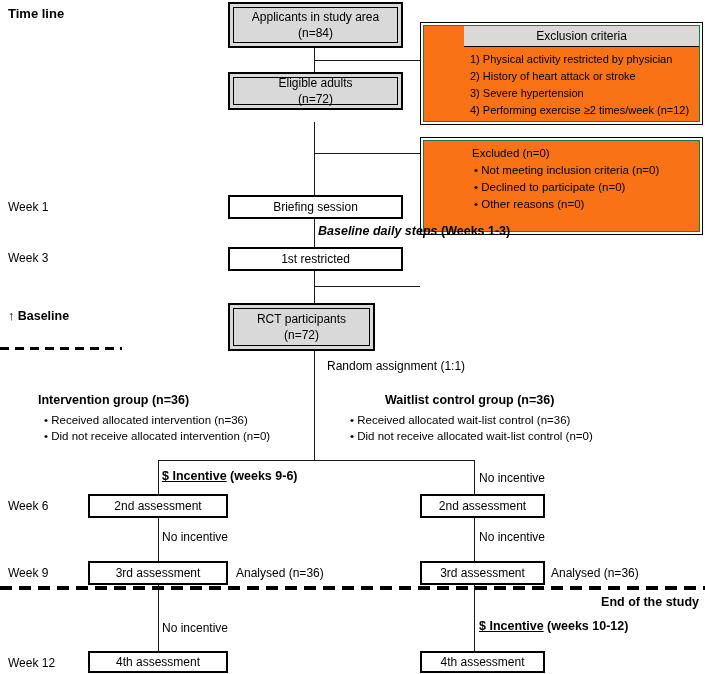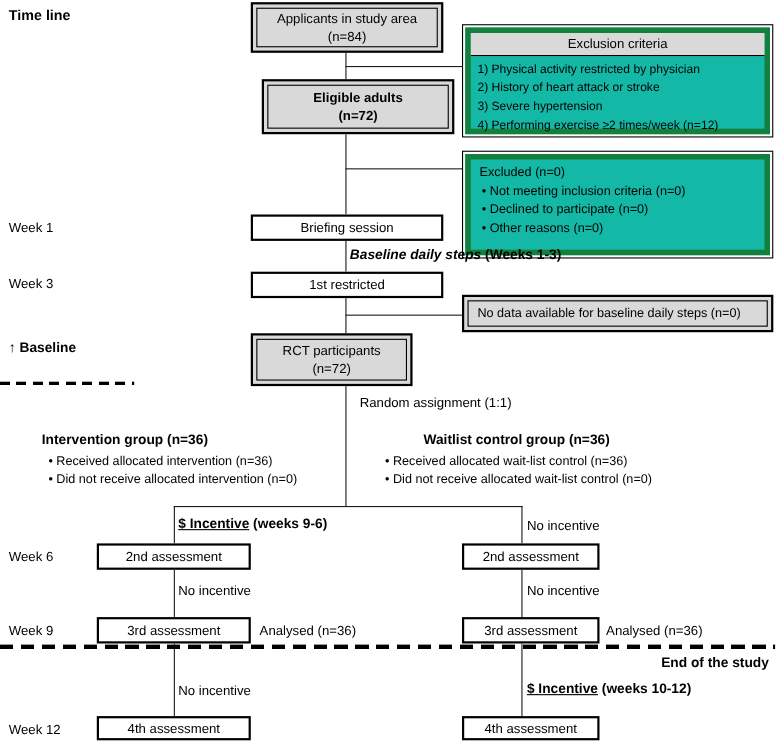--- a/index.html
+++ b/index.html
@@ -17,21 +17,21 @@
   .dash { position: absolute; background: repeating-linear-gradient(90deg,#000 0 12px,transparent 12px 19px); }
 
   
   .gbox { position: absolute; border: 2px solid #000; background: #d9d9d9; padding: 3px; }
   .gbox .in { width: 100%; height: 100%; border: 1px solid #000; background: #d9d9d9;
               display: flex; flex-direction: column; align-items: center; justify-content: center;
               line-height: 16px; text-align: center; }
 
   
   .wbox { position: absolute; border: 1px solid #000; background: #fff; padding: 2px; }
-  .wbox .in { width: 100%; height: 100%; border: 5px solid #15803d; background: #14b8a6; }
+  .wbox .in { width: 100%; height: 100%; border: 1px solid #15803d; background: #f97316; padding-left: 40px; }
   .wbox .hdr { background: #d9d9d9; border-bottom: 1px solid #000; height: 21px;
                display: flex; align-items: center; justify-content: center; font-size: 12px; }
   .wbox .items { padding: 4px 6px 0 6px; font-size: 11px; line-height: 17px; }
   .wbox .ttl { padding: 4px 6px 0 8px; font-size: 11.5px; line-height: 17px; }
   .wbox .items2 { padding: 0 6px 0 10px; font-size: 11.5px; line-height: 17px; }
 
   
   .abox { position: absolute; border: 2px solid #000; background: #fff;
           display: flex; align-items: center; justify-content: center; font-size: 12px; }
 
@@ -87,21 +87,21 @@
       <div class="hdr">Exclusion criteria</div>
       <div class="items">
         <div>1) Physical activity restricted by physician</div>
         <div>2) History of heart attack or stroke</div>
         <div>3) Severe hypertension</div>
         <div>4) Performing exercise ≥2 times/week (n=12)</div>
       </div>
     </div>
   </div>
 
-  <div class="gbox" style="left:238px; top:72px; width:175px; height:50px;font-weight:bold;">
+  <div class="gbox" style="left:228px; top:72px; width:175px; height:38px;">
     <div class="in">
       <span>Eligible adults</span>
       <span>(n=72)</span>
     </div>
   </div>
 
   <div class="wbox" style="left:420px; top:137px; width:283px; height:98px;">
     <div class="in">
       <div class="ttl">Excluded  (n=0)</div>
       <div class="items2">
@@ -117,25 +117,20 @@
   </div>
 
   <div class="txt" style="left:318px; top:224px; font-size:12.5px;">
     <span class="bi">Baseline daily steps</span><span class="b"> (Weeks 1-3)</span>
   </div>
 
   <div class="abox" style="left:228px; top:247px; width:175px; height:24px;">
     <span>1st restricted</span>
   </div>
 
-  <div class="gbox" style="left:420px; top:268px; width:283px; height:34px;">
-    <div class="in nodata-in" style="flex-direction:row; justify-content:flex-start;">
-      <span>No data available for baseline daily steps (n=0)</span>
-    </div>
-  </div>
 
   <div class="gbox" style="left:228px; top:303px; width:147px; height:48px;">
     <div class="in">
       <span>RCT participants</span>
       <span>(n=72)</span>
     </div>
   </div>
 
   <div class="txt" style="left:327px; top:359px;">Random assignment (1:1)</div>
 

